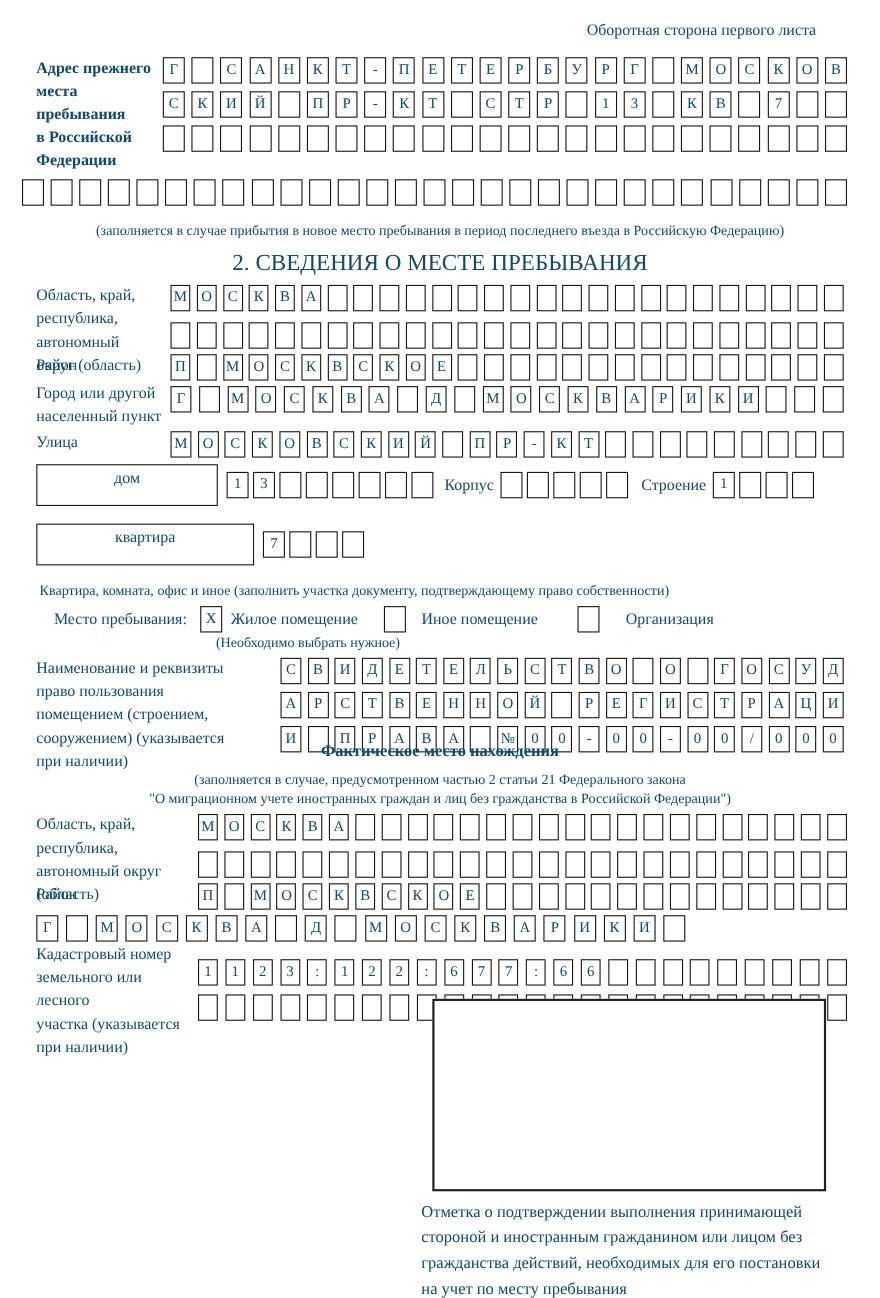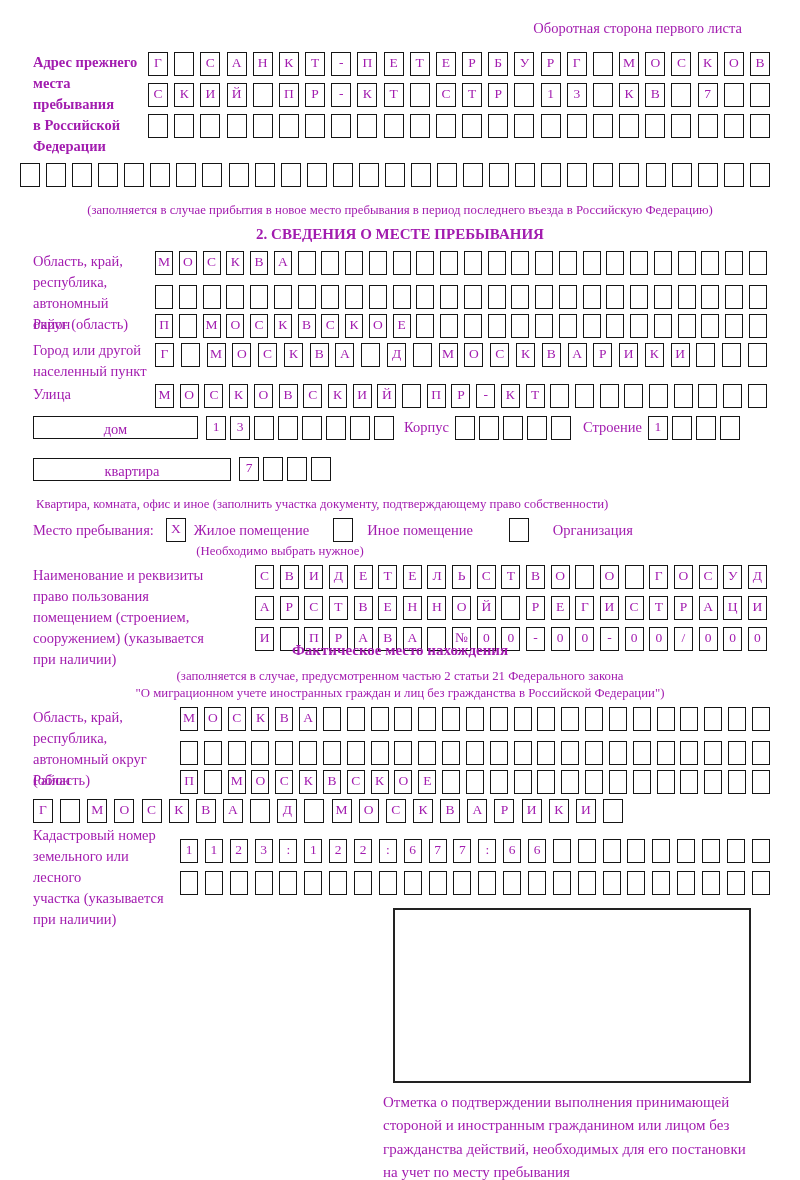--- a/index.html
+++ b/index.html
@@ -1,17 +1,17 @@
 <!DOCTYPE html>
 <html><head>
 <meta charset="utf-8">
 <style>
   html,body{margin:0;padding:0;background:#fff;}
   .page{
-    position:relative;width:800px;height:1180px;background:#fff;color:#a21caf;
+    position:relative;width:800px;height:1180px;background:#fff;color:#0c4a6e;
     font-family:"Liberation Serif",serif;overflow:hidden;
   }
   .top-note{position:absolute;top:20px;right:58px;font-size:14.5px;}
   .flow{position:absolute;left:0;top:52px;width:800px;}
   .field{display:flex;align-items:flex-start;padding-left:33px;box-sizing:border-box;}
   .label-col{font-size:14.5px;line-height:21px;flex:0 0 auto;}
   .w115{width:115px;font-weight:bold;} .w122{width:122px;} .w222{width:222px;} .w147{width:147px;}
   .rows{display:flex;flex-direction:column;gap:7px;}
   .box-row{display:flex;justify-content:space-between;}
   .cell{
@@ -25,29 +25,29 @@
   .r-street{width:612px;} .r-street .cell{width:19px;}
   .r-doc{width:512px;} .r-doc .cell{width:19px;}
   .r-reg3{width:590px;} .r-reg3 .cell{width:18px;}
   .r-city3{width:590px;} .r-city3 .cell{width:20px;}
   .r-cad{width:590px;} .r-cad .cell{width:18px;}
   .gapped{justify-content:flex-start;gap:4px;}
   .gapped .cell{width:20px;}
   .caption{font-size:12.8px;}
   .caption.center{text-align:center;}
   .caption.indent{padding-left:36px;}
-  .section-title{text-align:center;font-weight:bold;font-size:15px;}
+  .section-title{text-align:center;font-weight:normal;font-size:21px;}
   .sub-title{text-align:center;font-weight:bold;font-size:15px;}
   .label-box{
-    box-sizing:border-box;border:1.7px solid #151515;height:23px;line-height:24px;
+    box-sizing:border-box;border:1.7px solid #151515;height:38px;line-height:24px;
     text-align:center;font-size:14.5px;background:#fff;flex:0 0 auto;
   }
   .inline-label{font-size:14.5px;line-height:27px;white-space:nowrap;}
   .house-row,.apt-row{display:flex;align-items:center;padding-left:33px;}
-  .stay-row{display:flex;align-items:center;padding-left:33px;font-size:14.5px;}
+  .stay-row{display:flex;align-items:center;padding-left:49px;font-size:14.5px;}
   .cb{width:20px;height:24px;flex:0 0 auto;}
   .stamp-area{position:absolute;left:393px;top:908px;width:358px;}
   .stamp-box{box-sizing:border-box;width:358px;height:175px;border:2px solid #222;background:#fff;}
   .stamp-caption{margin-top:8px;text-align:left;font-size:15px;line-height:1.55;width:378px;margin-left:-10px;}
   .mt2{margin-top:2px;} .mt4{margin-top:16px;} .mt6{margin-top:6px;} .mt8{margin-top:8px;}
   .mt10{margin-top:10px;}
 </style>
 </head>
 <body>
 

